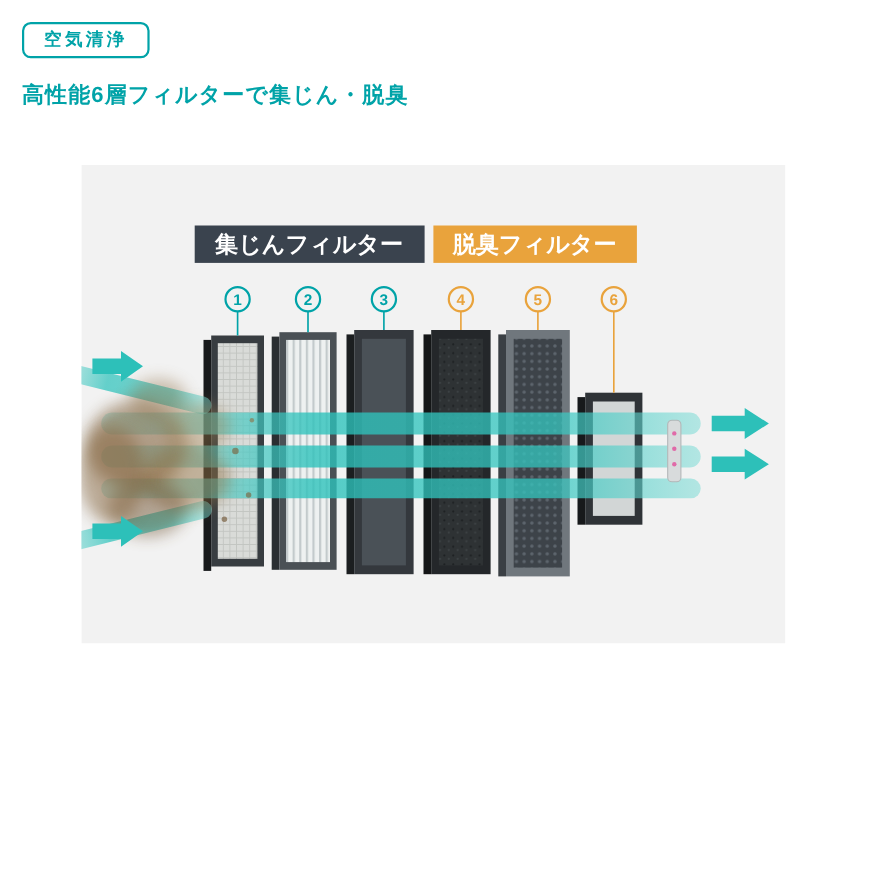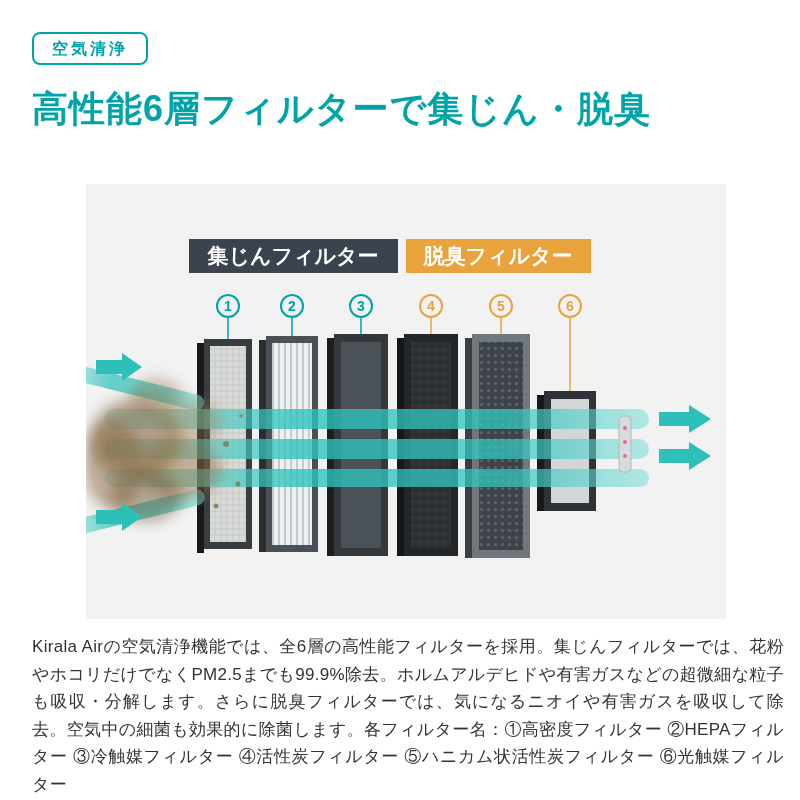--- a/index.html
+++ b/index.html
@@ -1,34 +1,34 @@
 <!DOCTYPE html>
 <html style="--teal: #00a3a8; --stream: #2cc2bb; --orange: #e9a33c; --label-dark: #3a434e; --panel-bg: #f2f2f2; --text: #333333;"><head>
 <meta charset="utf-8">
 <style>
   * { margin:0; padding:0; box-sizing:border-box; }
   html,body { width:800px; height:800px; background:#ffffff;
               font-family:"Liberation Sans", sans-serif; }
-  .page { position:relative; width:800px; height:800px; padding:32px; overflow:hidden; }
+  .page { position:relative; width:800px; height:800px; padding:20px; overflow:hidden; }
 
   .badge {
     display:inline-block;
     border:2px solid var(--teal,#00a3a8);
     color:var(--teal,#00a3a8);
     border-radius:8px;
     padding:5px 18px;
     font-size:16px;
     font-weight:bold;
     letter-spacing:3px;
     line-height:1.2;
   }
 
   .heading {
     margin-top:20px;
-    font-size:36px;
+    font-size:20px;
     font-weight:bold;
     color:var(--teal,#00a3a8);
     letter-spacing:1px;
   }
 
   .diagram {
     margin-top:50px;
     margin-left:54px;
     width:640px;
     height:435px;
@@ -199,15 +199,14 @@
         <text x="415" y="127" text-anchor="middle" font-size="14" font-weight="bold" style="fill:var(--orange,#e9a33c)">5</text>
       </g>
       <g>
         <line x1="484" y1="133" x2="484" y2="207" stroke="#e9a33c" stroke-width="1.5"></line>
         <circle cx="484" cy="122" r="11" fill="#f2f2f2" style="stroke:var(--orange,#e9a33c)" stroke-width="2"></circle>
         <text x="484" y="127" text-anchor="middle" font-size="14" font-weight="bold" style="fill:var(--orange,#e9a33c)">6</text>
       </g>
     </svg>
   </div>
 
-  <p class="body-text">Kirala Airの空気清浄機能では、全6層の高性能フィルターを採用。集じんフィルターでは、花粉やホコリだけでなくPM2.5までも99.9%除去。ホルムアルデヒドや有害ガスなどの超微細な粒子も吸収・分解します。さらに脱臭フィルターでは、気になるニオイや有害ガスを吸収して除去。空気中の細菌も効果的に除菌します。各フィルター名：①高密度フィルター ②HEPAフィルター ③冷触媒フィルター ④活性炭フィルター ⑤ハニカム状活性炭フィルター ⑥光触媒フィルター</p>
 
 </div>
 
 </body></html>

